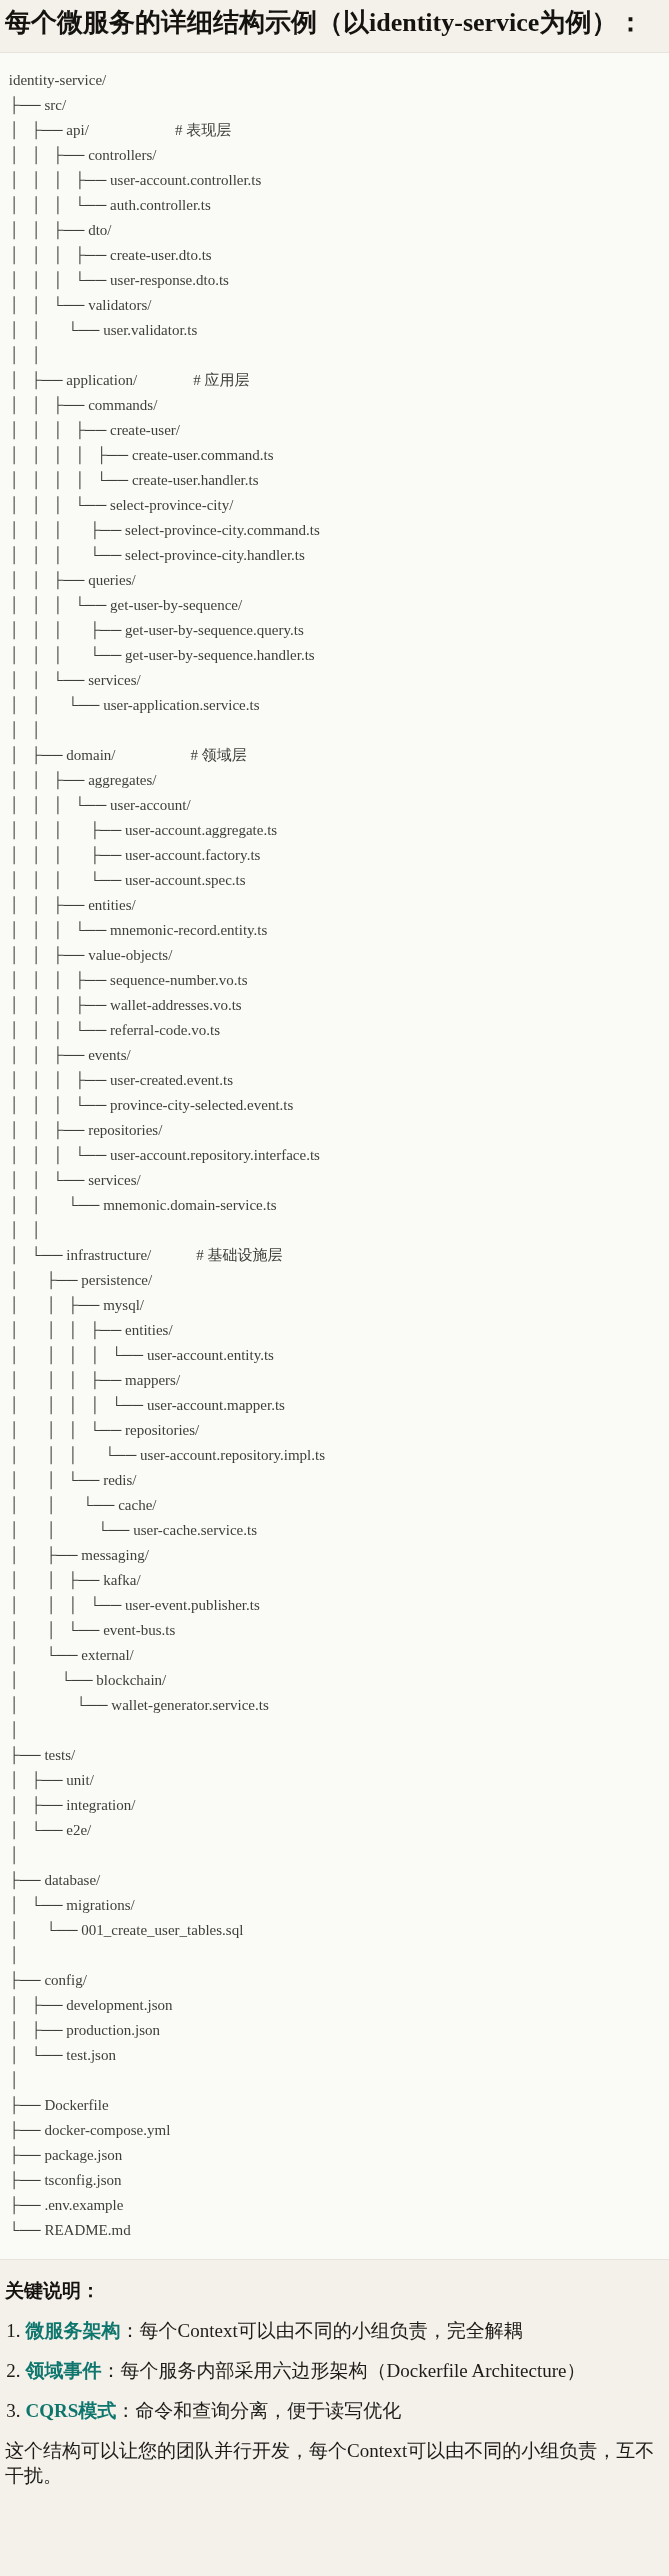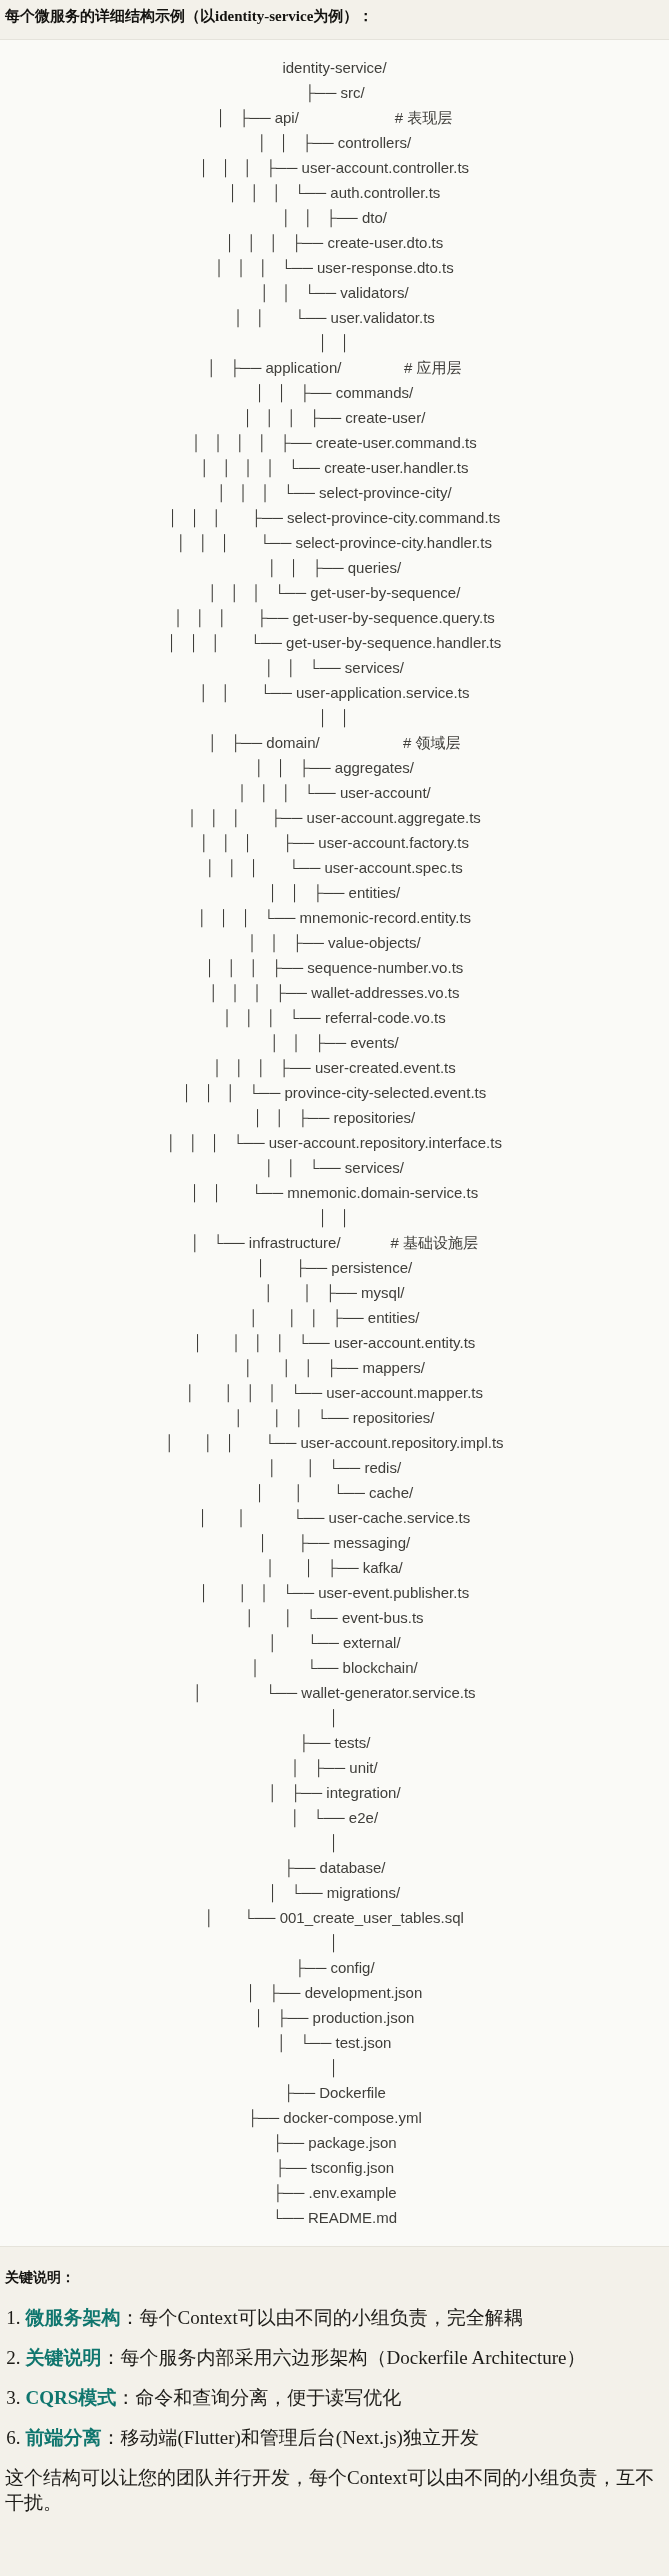--- a/index.html
+++ b/index.html
@@ -10,45 +10,44 @@
     width: 669px;
     min-height: 2576px;
     background: #f3f1ea;
     color: #1d1c18;
     font-family: "Liberation Serif", "DejaVu Serif", serif;
     box-sizing: border-box;
   }
   .title {
     margin: 0;
     padding: 7.5px 8.8px 13.8px 5px;
-    font-size: 15px;
+    font-size: 26px;
     line-height: 1.18;
     font-weight: 700;
     color: #141310;
   }
   .codeblock {
     background: #fafaf7;
     border-top: 0.6px solid #e5e3db;
     border-bottom: 0.6px solid #e5e3db;
     padding: 15px 8.8px 16.3px 8.8px;
   }
   .tree {
     margin: 0;
-    font-family: Liberation Sans, sans-serif;
+    font-family: Liberation Serif, serif;
     font-size: 15px;
     line-height: 25px;
     color: #3f3e3a;
     white-space: pre;
-    text-align: center;
   }
   .notes {
     padding: 17.5px 8.8px 5px 5px;
   }
   .notes-heading {
-    font-size: 14px;
+    font-size: 19px;
     line-height: 25px;
     font-weight: 700;
     color: #141310;
     margin: 0;
   }
   .note-item {
     margin-top: 15px;
     font-size: 19px;
     line-height: 25px;
     padding-left: 1.3px;
@@ -160,23 +159,22 @@
 ├── tsconfig.json
 ├── .env.example
 └── README.md</pre>
 </div>
 
 <div class="notes">
   <div class="notes-heading">关键说明：</div>
 
   <div class="note-item"><span class="num">1.</span><span class="term">微服务架构</span><span class="text">：每个Context可以由不同的小组负责，完全解耦</span></div>
 
-  <div class="note-item"><span class="num">2.</span><span class="term">关键说明</span><span class="text">：每个服务内部采用六边形架构（Dockerfile Architecture）</span></div>
+  <div class="note-item"><span class="num">2.</span><span class="term">领域事件</span><span class="text">：每个服务内部采用六边形架构（Dockerfile Architecture）</span></div>
 
   <div class="note-item"><span class="num">3.</span><span class="term">CQRS模式</span><span class="text">：命令和查询分离，便于读写优化</span></div>
 
 
 
-  <div class="note-item"><span class="num">6.</span><span class="term">前端分离</span><span class="text">：移动端(Flutter)和管理后台(Next.js)独立开发</span></div>
 
   <p class="closing">这个结构可以让您的团队并行开发，每个Context可以由不同的小组负责，互不干扰。</p>
 </div>
 
 
 </body></html>

